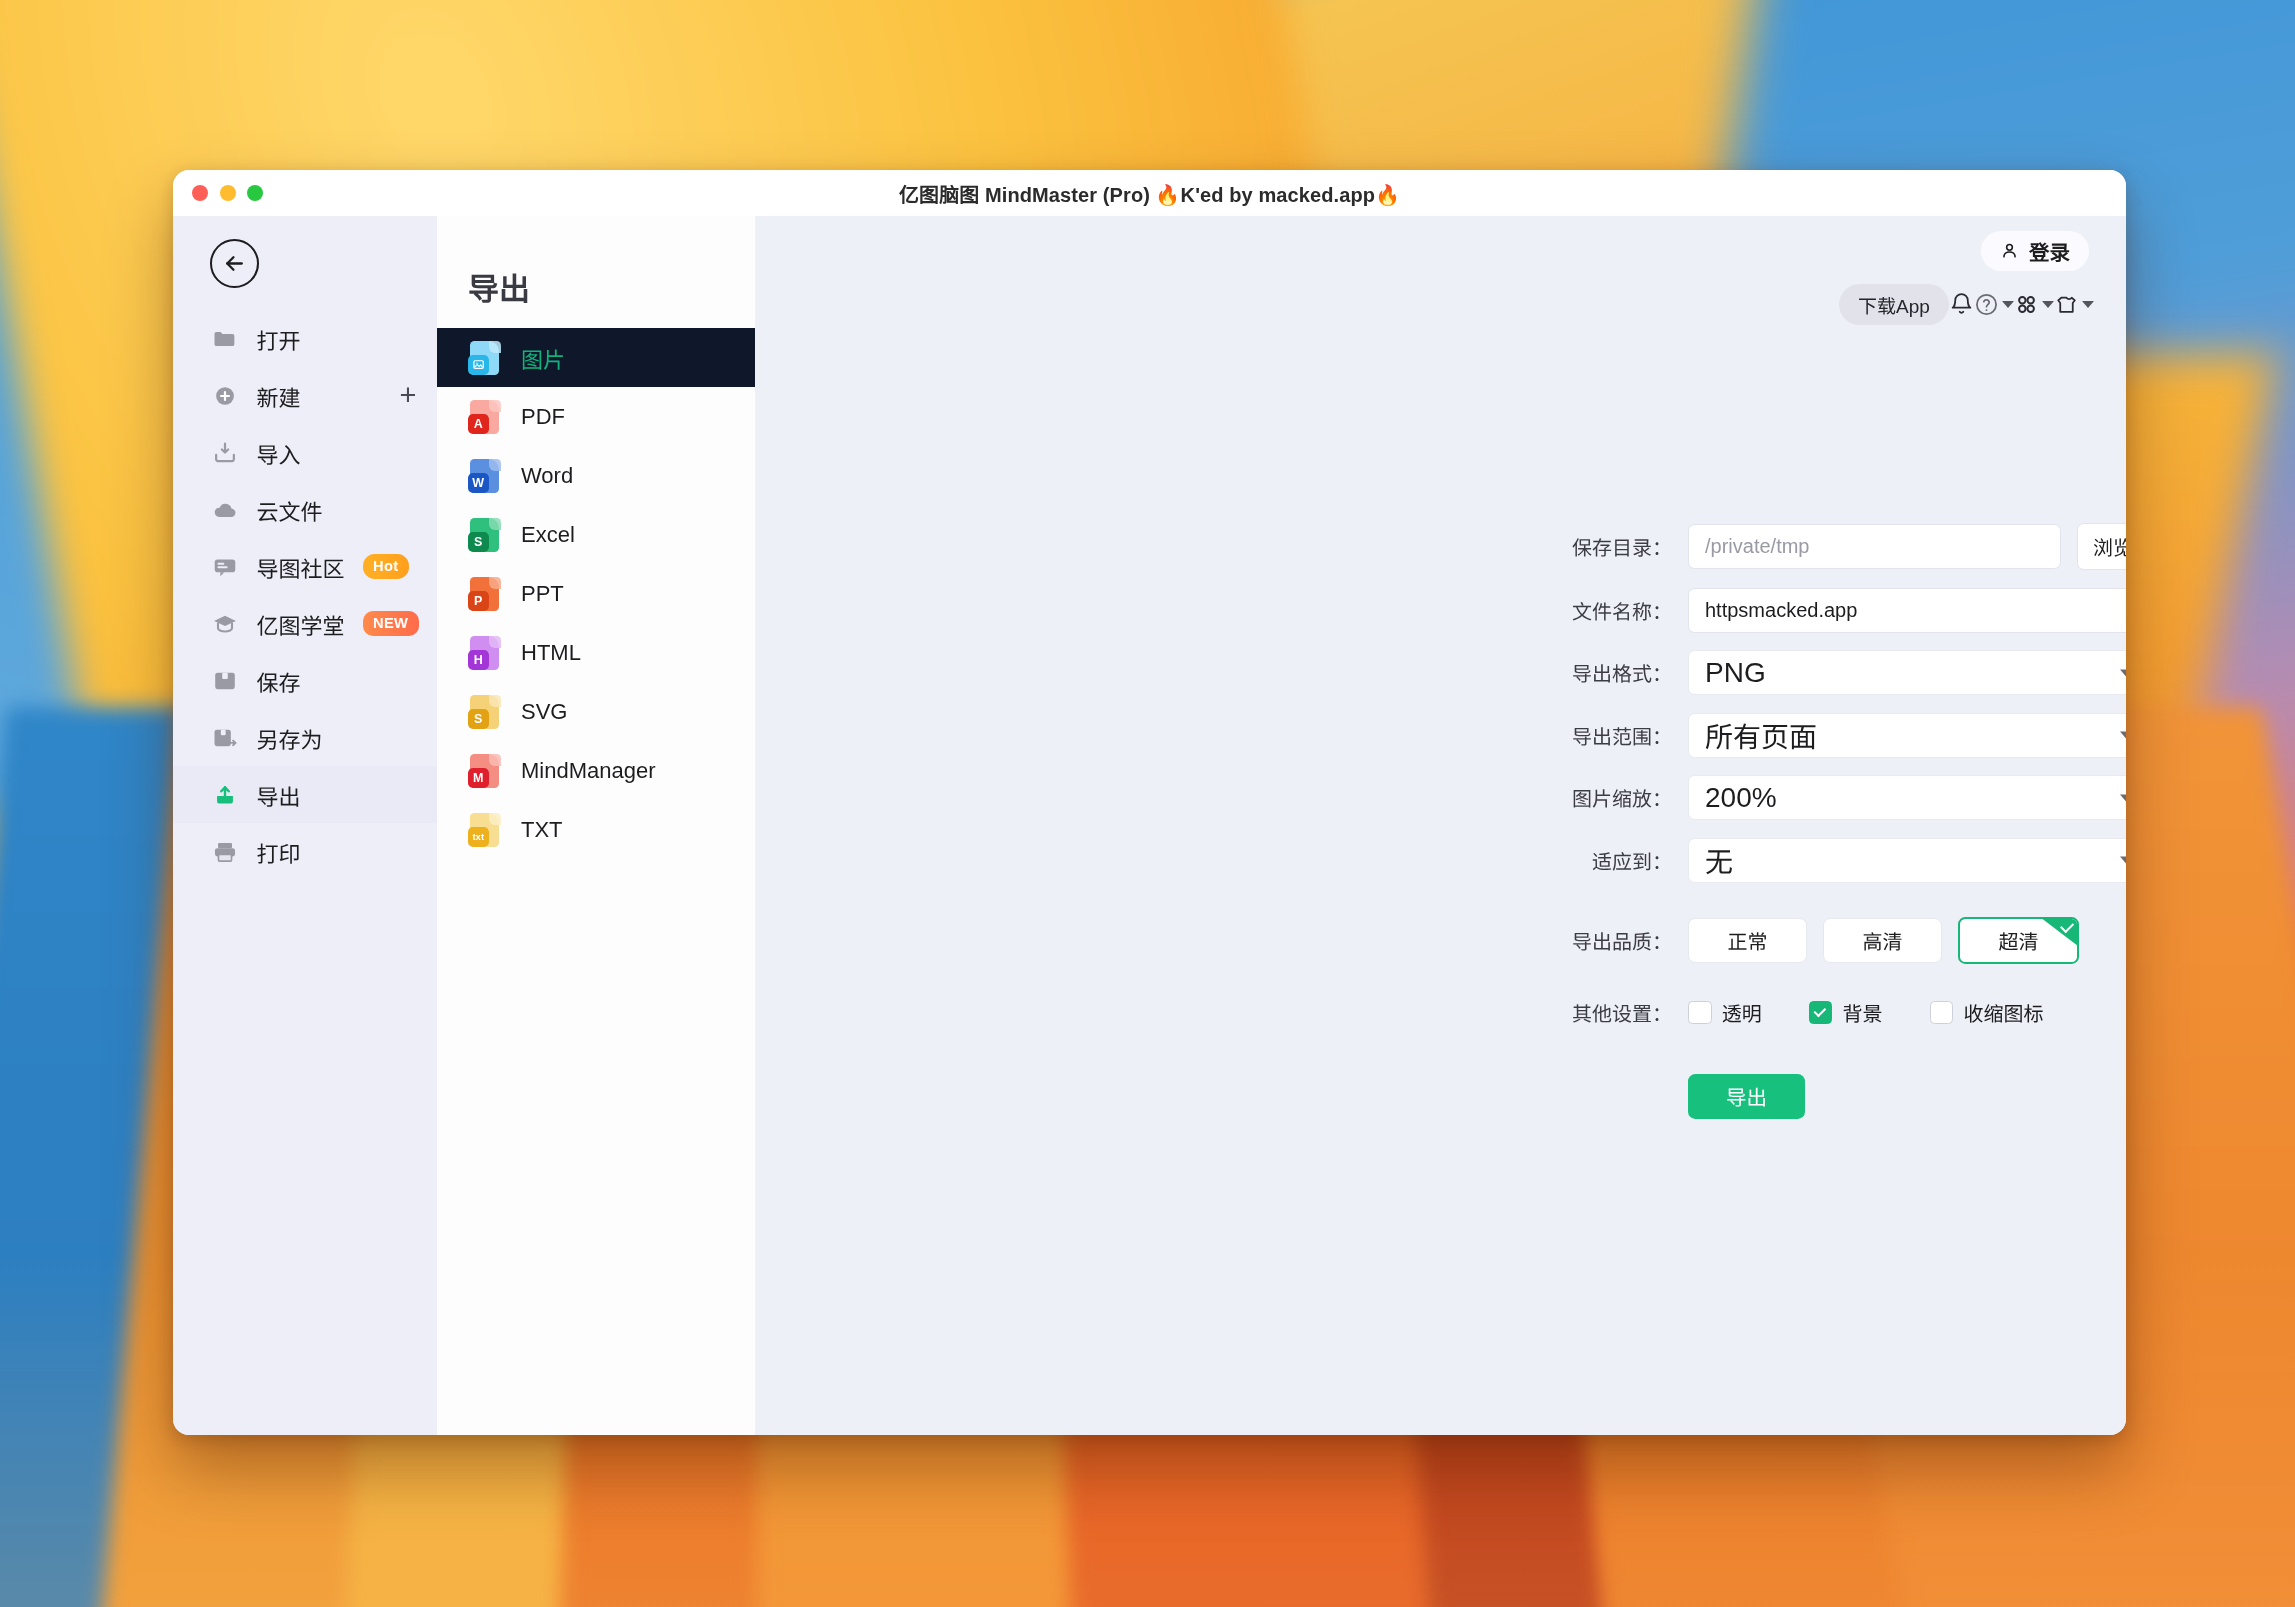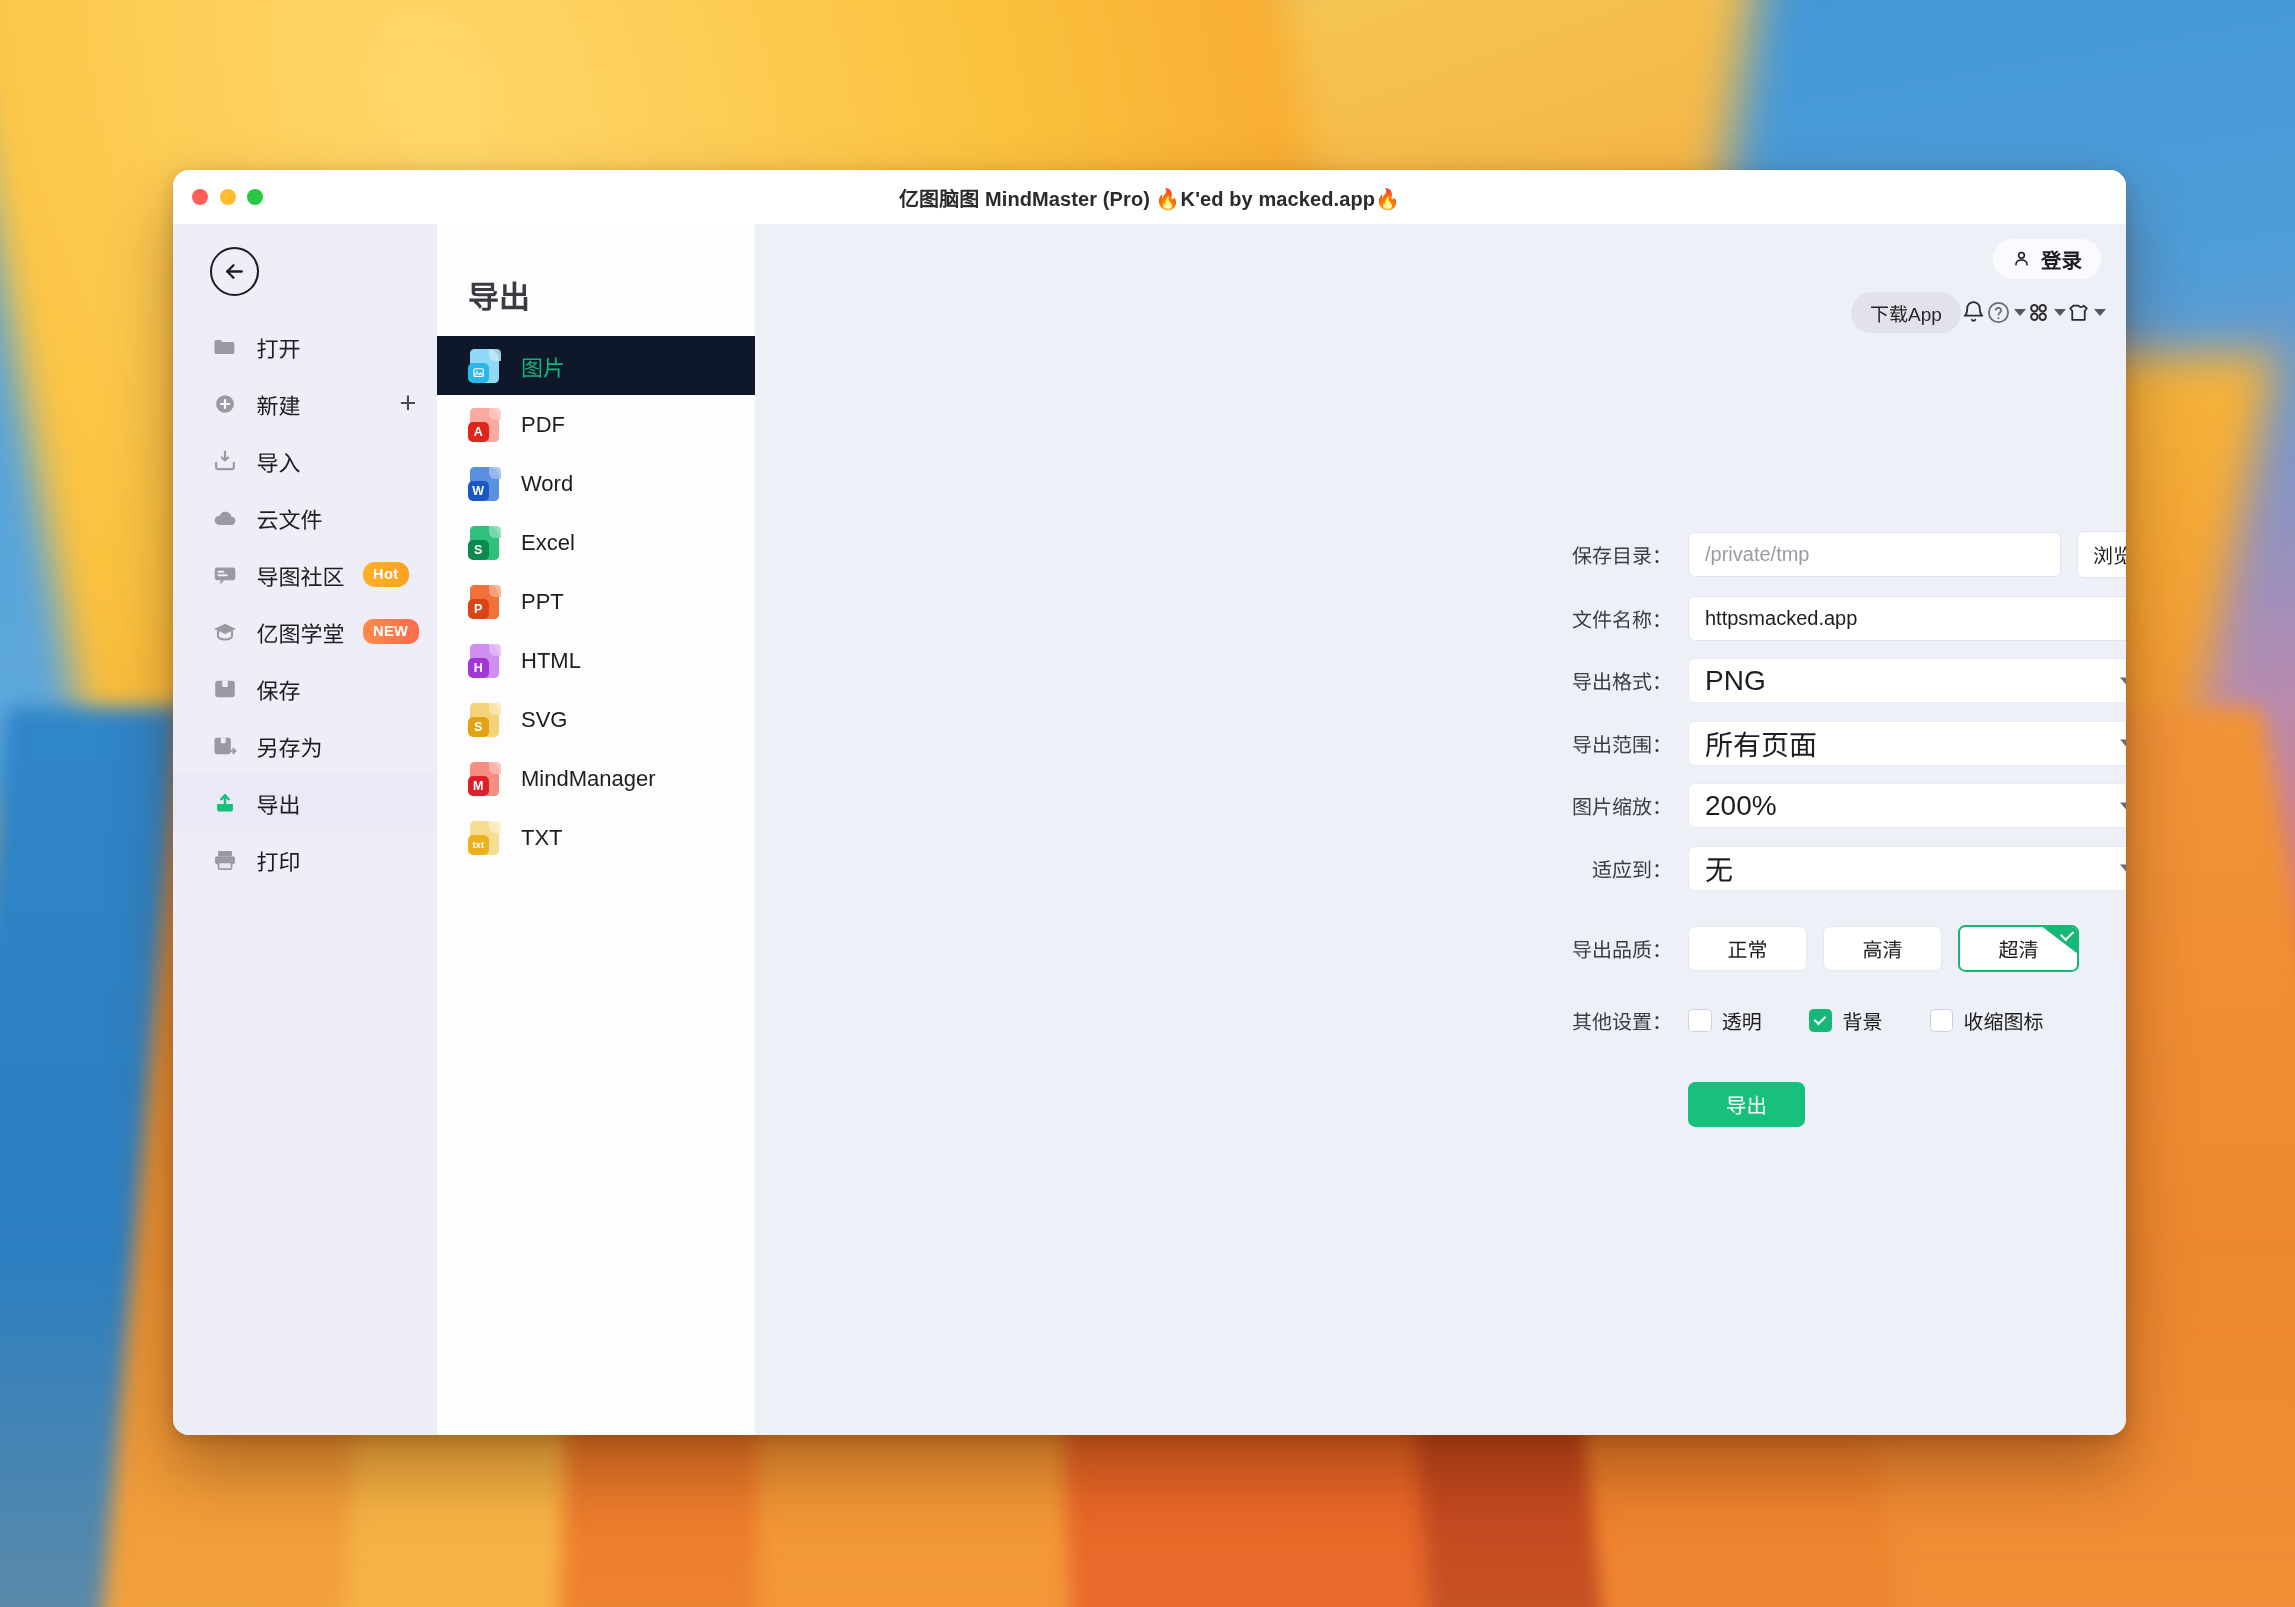--- a/index.html
+++ b/index.html
@@ -61,21 +61,21 @@
   }
 
   
   #window{
     position:absolute;left:173px;top:170px;width:1953px;height:1265px;
     background:#eef0f8;border-radius:16px;overflow:hidden;
     box-shadow:0 34px 66px rgba(80,30,0,.40), 0 4.4px 16px rgba(80,30,0,.22);
   }
 
   .titlebar{
-    position:relative;height:54px;background:#ffffff;
+    position:relative;height:46px;background:#ffffff;
     display:flex;align-items:center;justify-content:center;
   }
   .traffic{position:absolute;left:19px;top:50%;transform:translateY(-50%);display:flex;gap:11.7px;}
   .dot{width:16px;height:16px;border-radius:50%;}
   .dot.red{background:#ff5f57;}
   .dot.yellow{background:#febc2e;}
   .dot.green{background:#28c840;}
   .title-text{
     font-size:20px;color:#2b2b2b;font-weight:600;letter-spacing:0.1px;white-space:nowrap;
   }
@@ -149,21 +149,21 @@
     position:absolute;left:0px;bottom:1.5px;width:20.5px;height:20.5px;border-radius:5.1px;
     display:flex;align-items:center;justify-content:center;
     color:#fff;font-size:12.5px;font-weight:800;line-height:1;
   }
   .fileico .chip.sm{font-size:9.5px;}
 
   
   .mainpanel{flex:1 1 auto;background:#eef0f8;position:relative;}
 
   .toolbar{
-    position:absolute;top:0;right:0;height:110px;width:100%;
+    position:absolute;top:0;right:12px;height:110px;width:100%;
   }
   .login-pill{
     position:absolute;right:25px;top:14.7px;height:40px;padding:0 19px;
     background:#fbfbff;border-radius:20px;display:flex;align-items:center;gap:10.3px;
     cursor:pointer;
   }
   .login-text{font-size:20.5px;font-weight:700;color:#1d1d1f;}
   .tool-row{
     position:absolute;right:20.5px;top:68px;display:flex;align-items:center;justify-content:center;
   }

